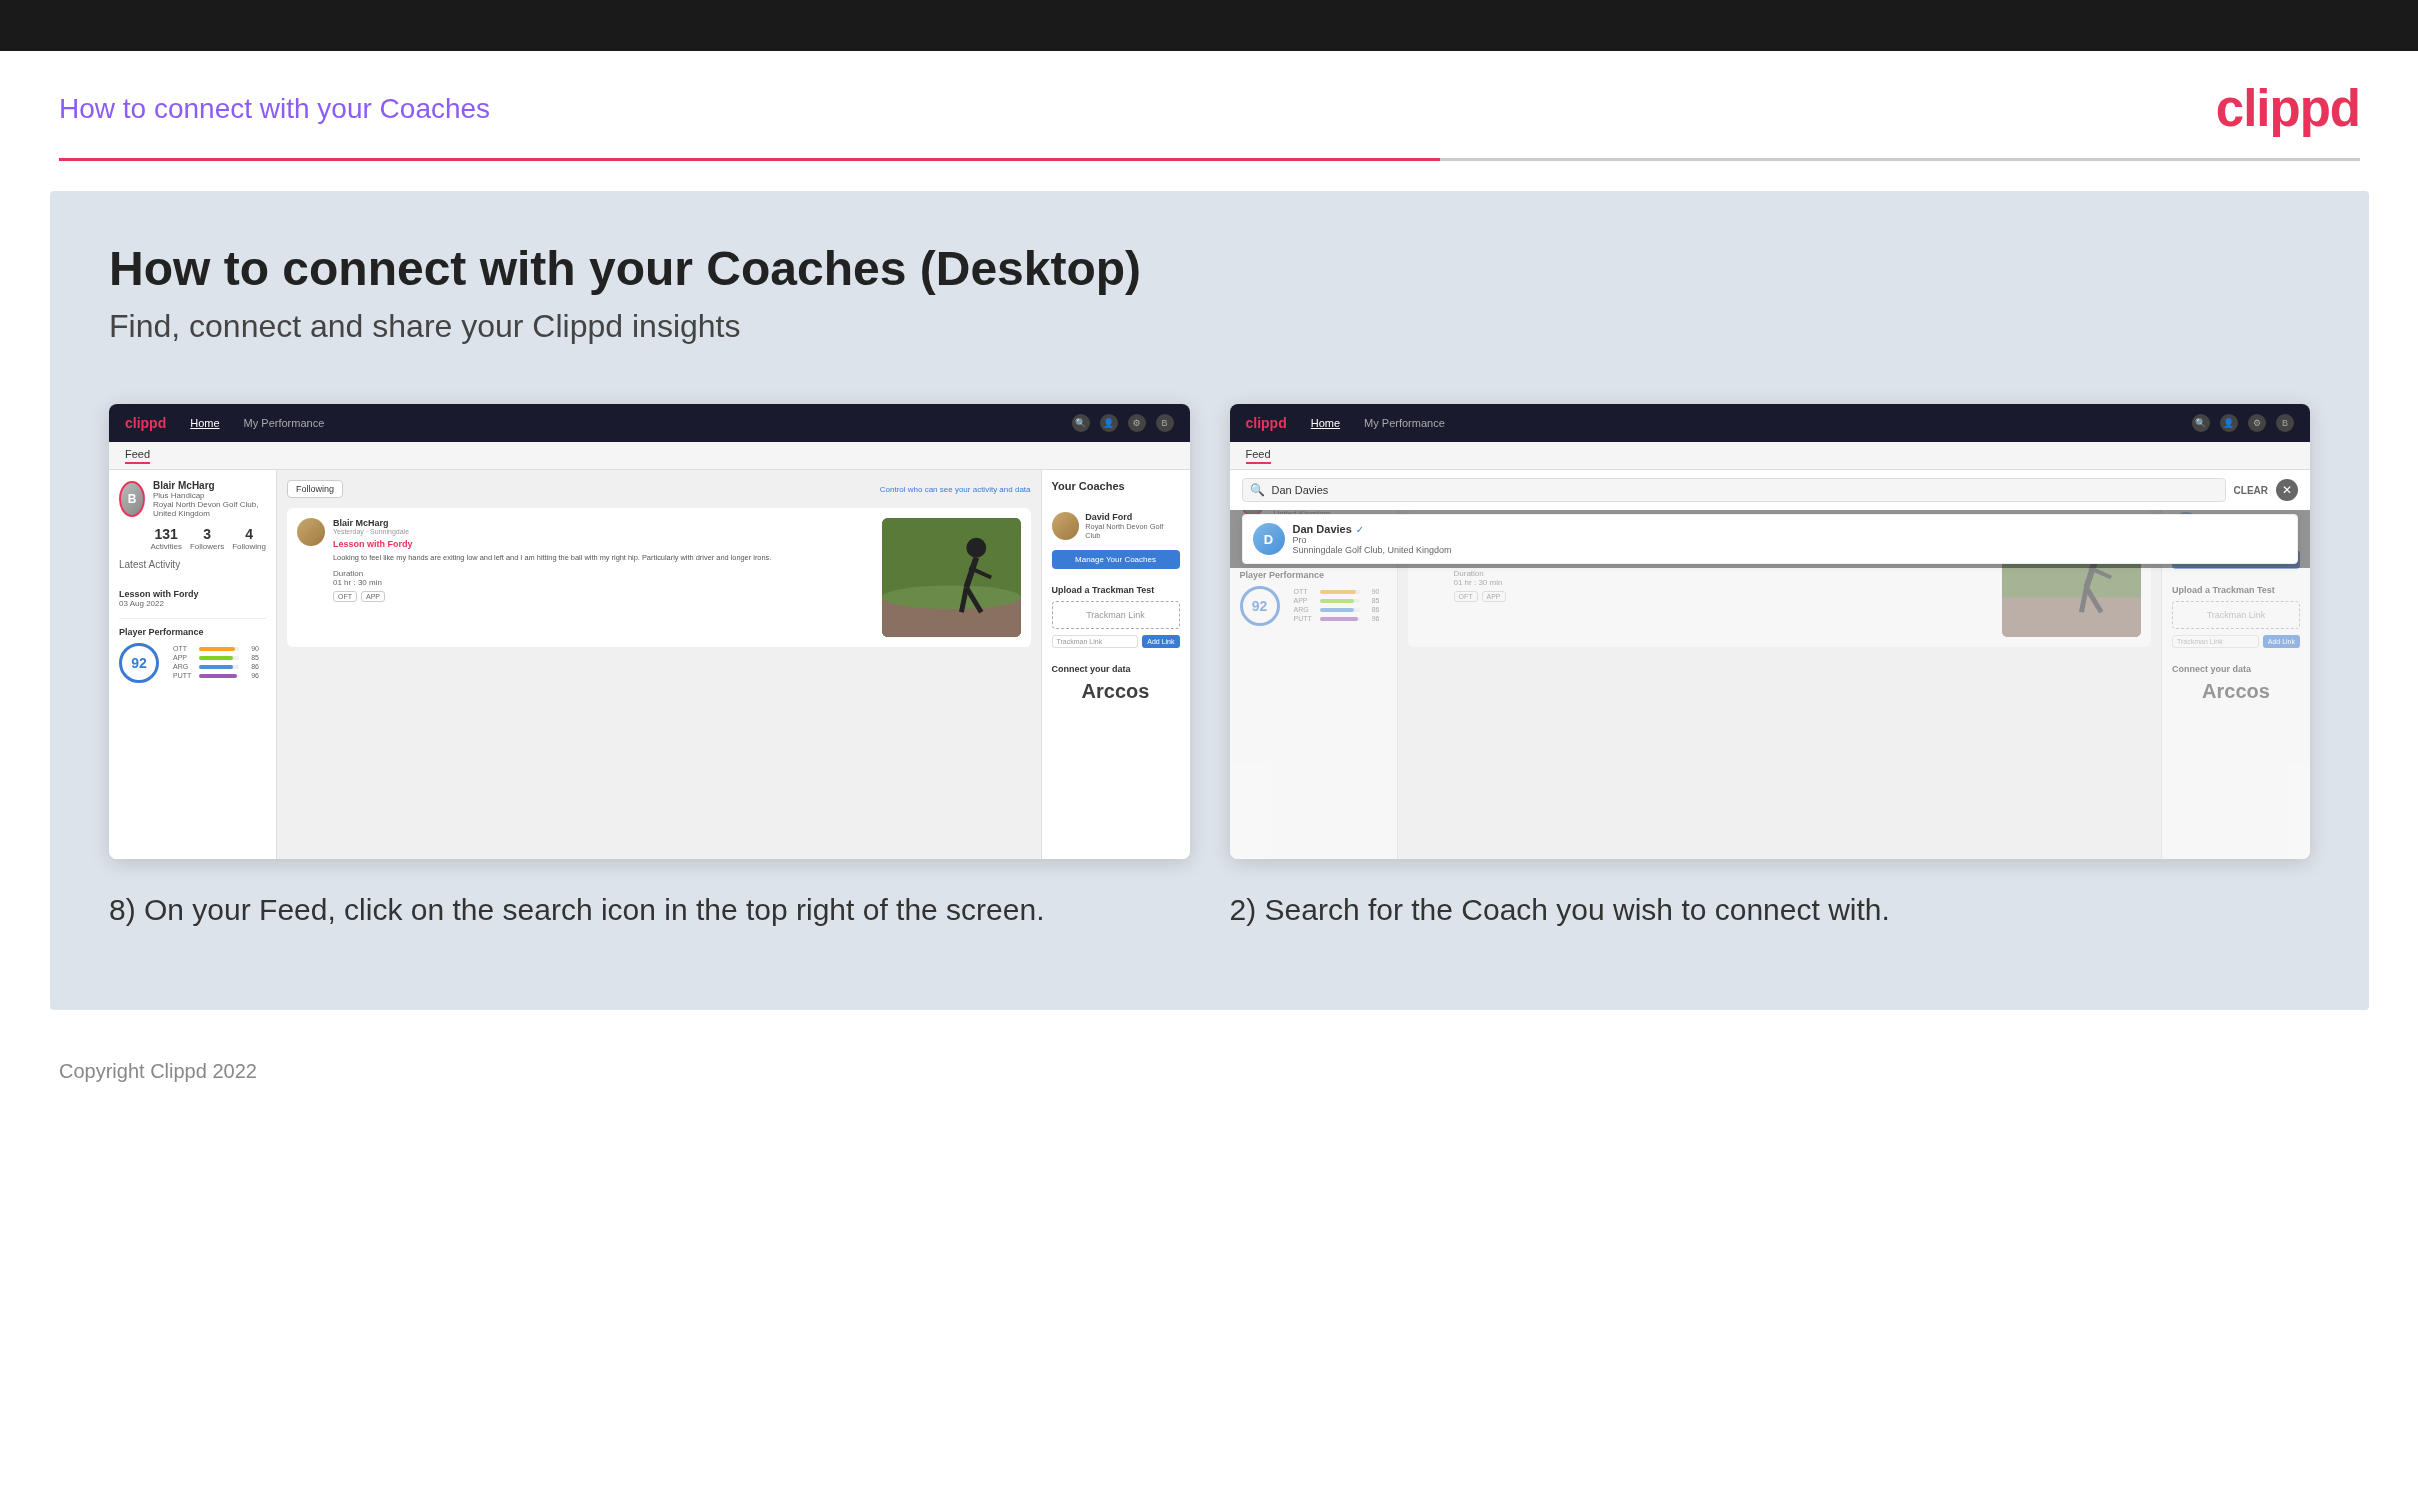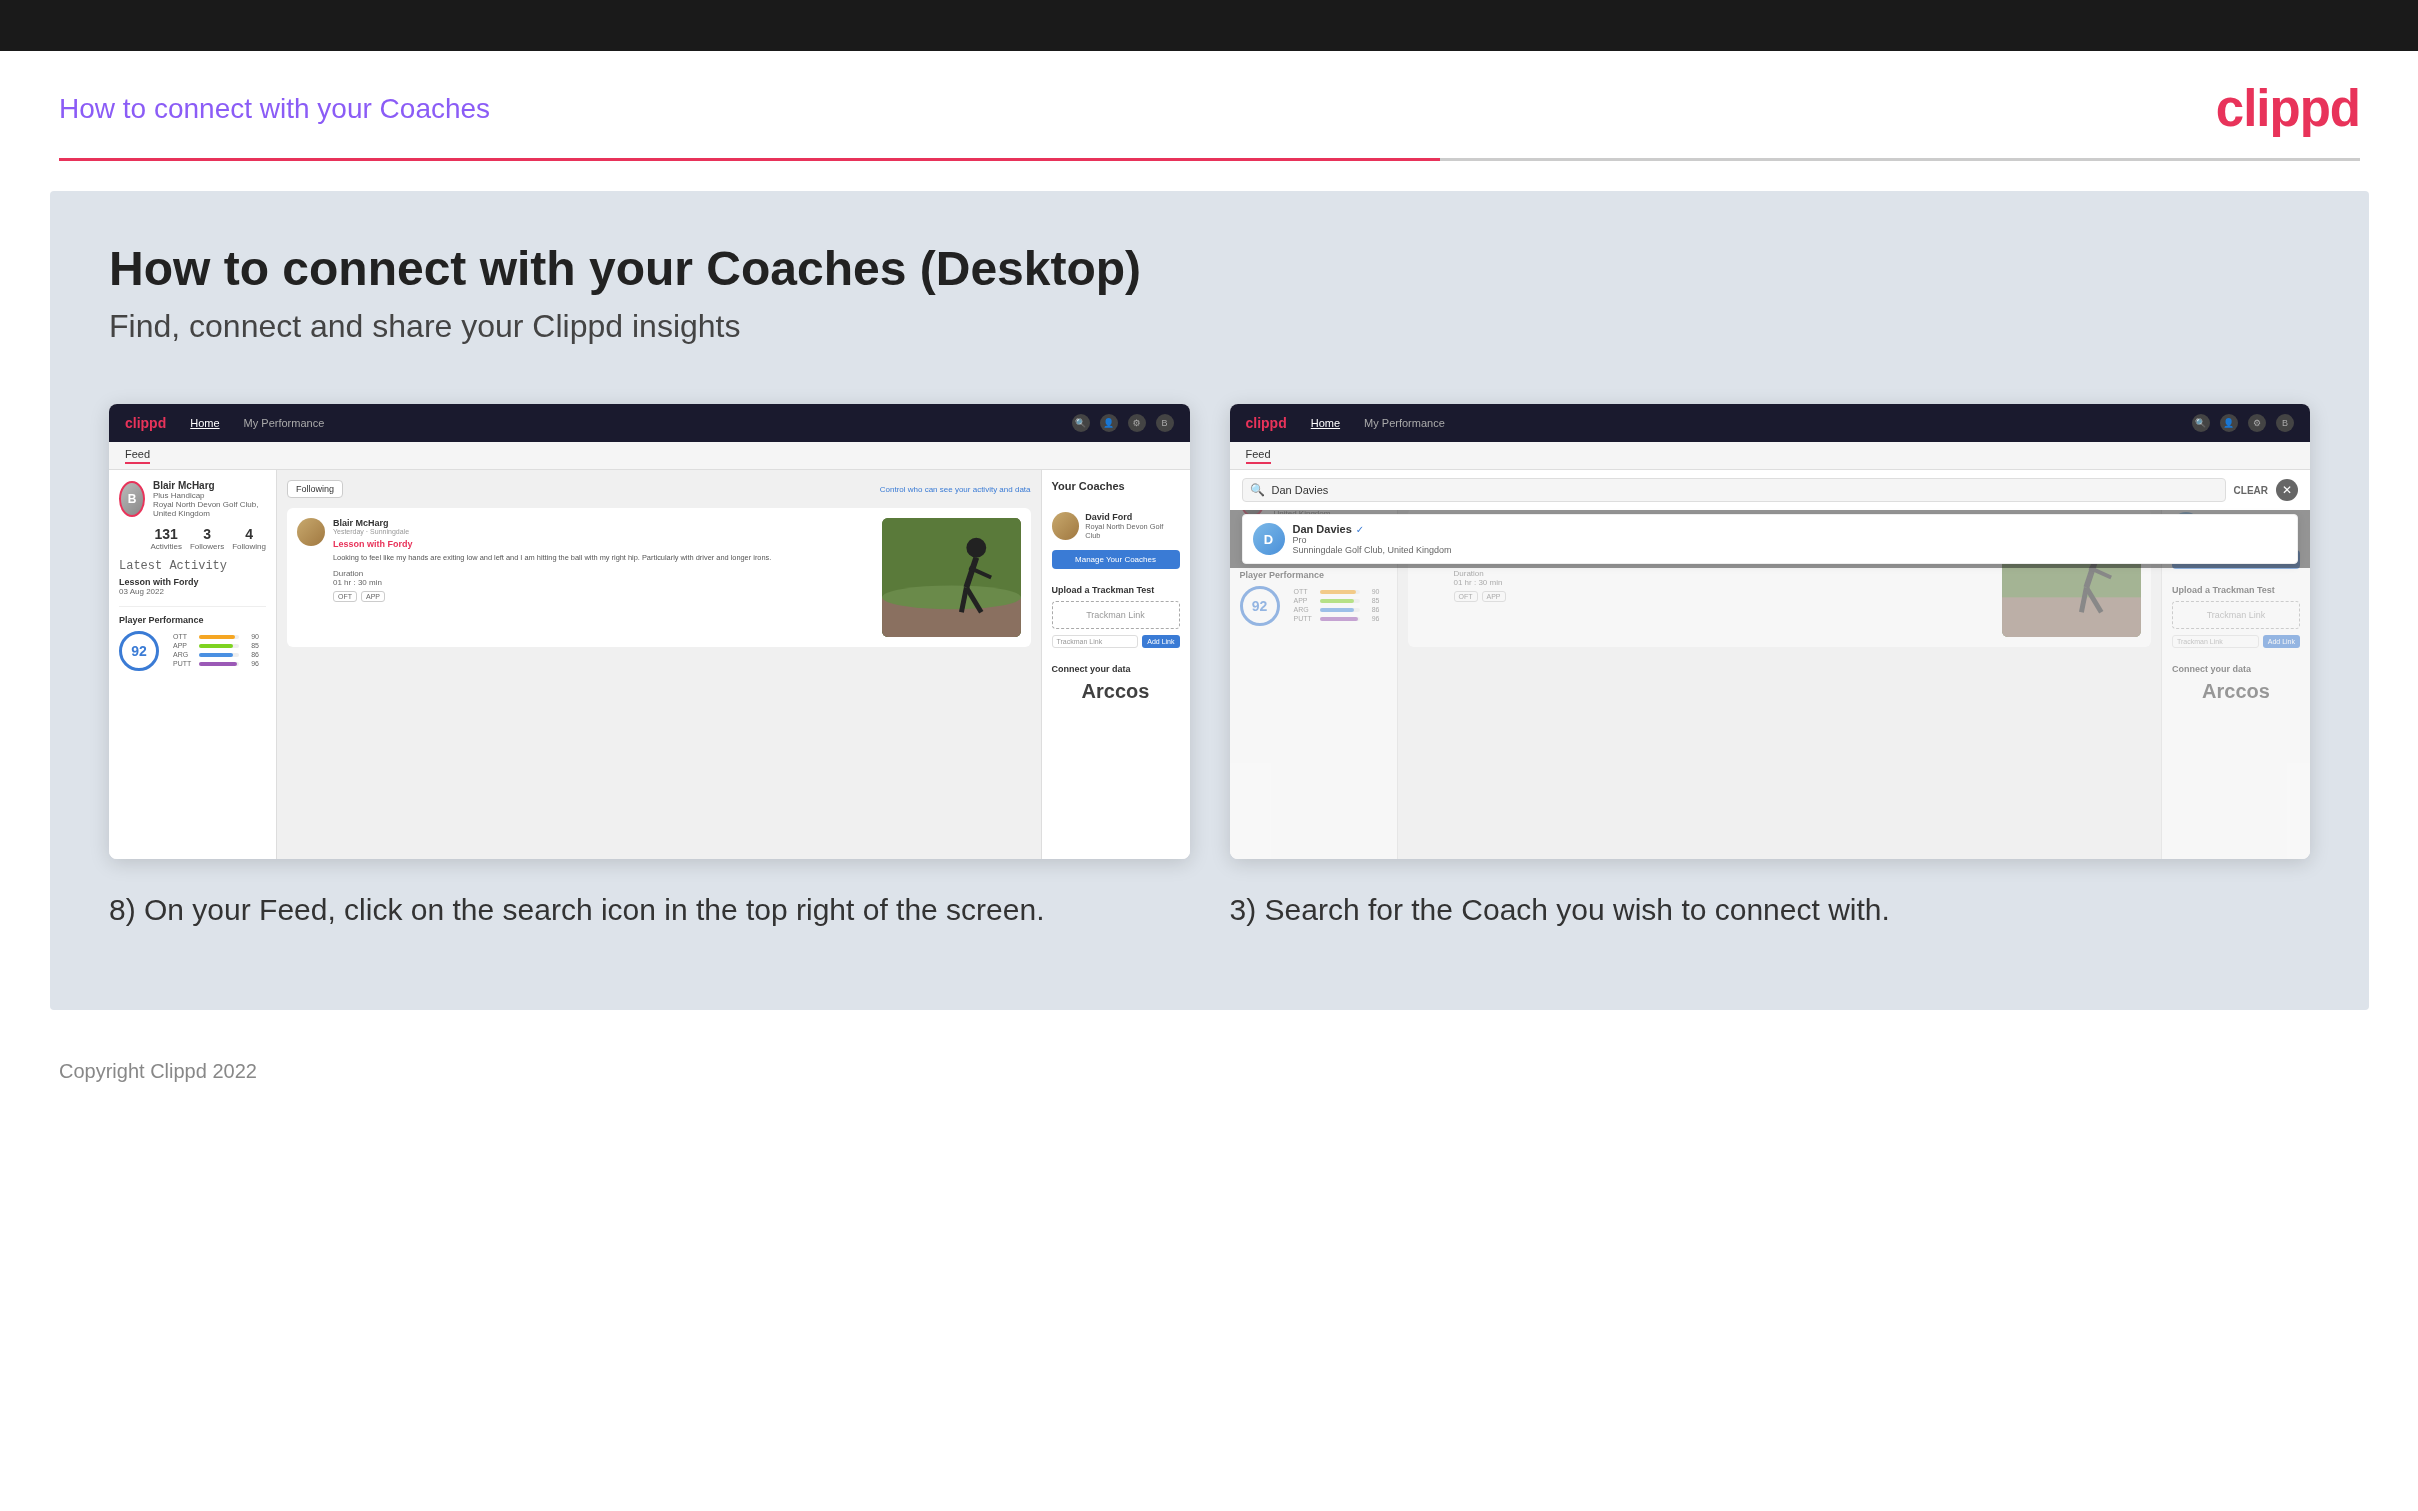--- a/index.html
+++ b/index.html
@@ -202,24 +202,23 @@
       font-size: 8px;
       color: #666;
     }
     .mock-stat-val {
       font-size: 14px;
       font-weight: 700;
       color: #333;
       display: block;
     }
     .mock-latest-activity {
-      font-size: 12px;
+      font-size: 10px;
       color: #666;
-      margin-bottom: 4px;
-      font-family: Liberation Mono, monospace;
+      margin-bottom: 19px;
     }
     .mock-activity-name {
       font-size: 9px;
       color: #333;
       font-weight: 600;
     }
 
     
     .mock-performance-panel {
       margin-top: 10px;
@@ -890,21 +889,21 @@
                     <span class="mock-verified-badge">✓</span>
                   </div>
                   <div class="mock-result-role">Pro</div>
                   <div class="mock-result-club">Sunningdale Golf Club, United Kingdom</div>
                 </div>
               </div>
             </div>
           </div>
         </div>
       </div>
-      <div class="step-text">3) Search for the Coach you wish to connect with.</div>
+      <div class="step-text">2) Search for the Coach you wish to connect with.</div>
     </div>
 
   </div>
 </div>
 
 <div class="footer">
   <span>Copyright Clippd 2022</span>
 </div>
 
 

